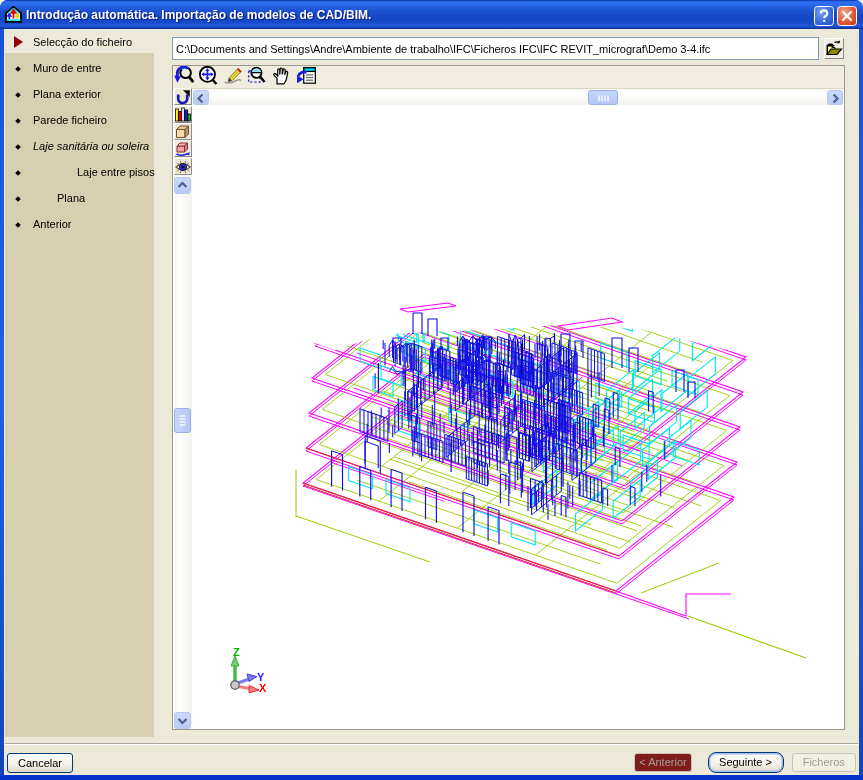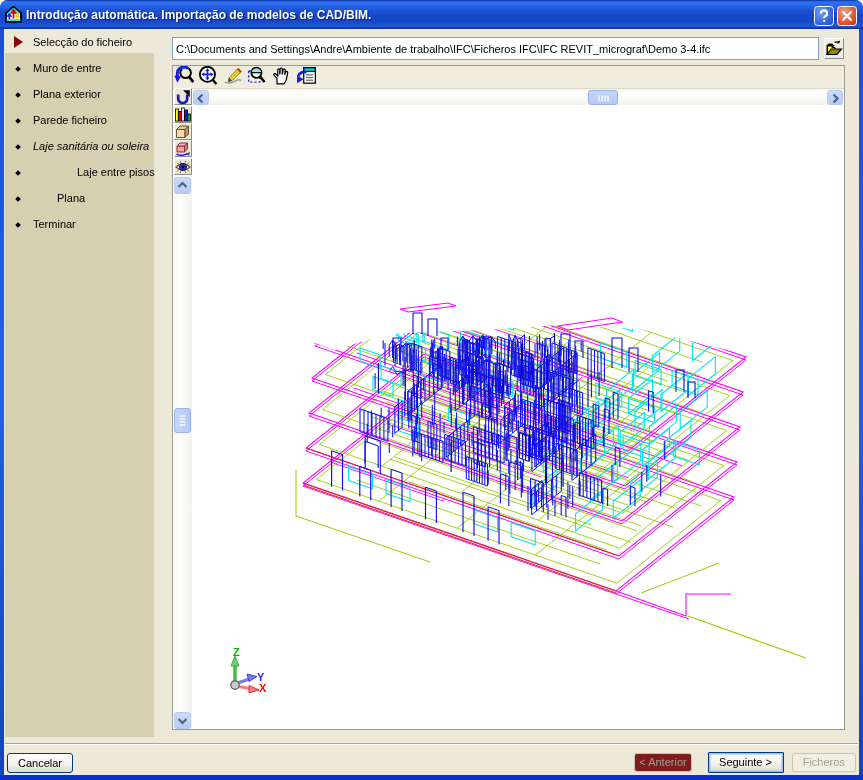--- a/index.html
+++ b/index.html
@@ -37,21 +37,21 @@
 <div style="position:absolute;left:33px;top:87.5px;font-size:11px;color:#000;">Plana exterior</div>
 <div style="position:absolute;left:15.5px;top:118.5px;width:4px;height:4px;background:#000;transform:rotate(45deg);"></div>
 <div style="position:absolute;left:33px;top:113.5px;font-size:11px;color:#000;">Parede ficheiro</div>
 <div style="position:absolute;left:15.5px;top:144.5px;width:4px;height:4px;background:#000;transform:rotate(45deg);"></div>
 <div style="position:absolute;left:33px;top:139.5px;font-size:11px;color:#000;font-style:italic;">Laje sanitária ou soleira</div>
 <div style="position:absolute;left:15.5px;top:170.5px;width:4px;height:4px;background:#000;transform:rotate(45deg);"></div>
 <div style="position:absolute;left:33px;top:165.5px;font-size:11px;color:#000;padding-left:44px;">Laje entre pisos</div>
 <div style="position:absolute;left:15.5px;top:196.5px;width:4px;height:4px;background:#000;transform:rotate(45deg);"></div>
 <div style="position:absolute;left:33px;top:191.5px;font-size:11px;color:#000;margin-left:24px;">Plana</div>
 <div style="position:absolute;left:15.5px;top:222.5px;width:4px;height:4px;background:#000;transform:rotate(45deg);"></div>
-<div style="position:absolute;left:33px;top:217.5px;font-size:11px;color:#000;">Terminar</div>
+<div style="position:absolute;left:33px;top:217.5px;font-size:11px;color:#000;">Anterior</div>
 
 <div class="abs" style="left:171.5px;top:37px;width:647px;height:23px;background:#fff;border:1px solid #7F9DB9;"></div>
 <div class="abs" style="left:176px;top:43px;font-size:11px;color:#000;white-space:nowrap;">C:\Documents and Settings\Andre\Ambiente de trabalho\IFC\Ficheros IFC\IFC REVIT_micrograf\Demo 3-4.ifc</div>
 <div class="abs" style="left:823.5px;top:38px;width:20px;height:21px;background:#F0EDE2;border:1px solid;border-color:#FFFFFF #8C8C8C #8C8C8C #FFFFFF;">
     <div style="position:absolute;left:0.5px;top:0.5px;"><svg width="18" height="18" viewBox="0 0 18 18">
 <defs>
           <pattern id="chk" width="2" height="2" patternUnits="userSpaceOnUse">
             <rect width="2" height="2" fill="#FFFF00"></rect>
             <rect width="1" height="1" fill="#fff"></rect>
             <rect x="1" y="1" width="1" height="1" fill="#fff"></rect>
@@ -1381,14 +1381,14 @@
 <text x="65.0" y="576.0" font-family="Liberation Sans, sans-serif" font-size="11" font-weight="bold" fill="#2222FF">Y</text>
 <text x="67.0" y="587.0" font-family="Liberation Sans, sans-serif" font-size="11" font-weight="bold" fill="#FF0000">X</text>
 </g>
 </svg>
 </div>
 
 <div class="abs" style="left:5px;top:742.5px;width:853px;height:2px;border-top:1px solid #ACA899;border-bottom:1px solid #FFFFFF;"></div>
 
 <div class="abs" style="left:7px;top:752.5px;width:66px;height:20px;border:1px solid #003C74;border-radius:3px;background:linear-gradient(180deg,#FFFFFF 0%,#F2F0E8 60%,#DDD9C8 100%);font-size:11px;text-align:center;line-height:18px;color:#000;">Cancelar</div>
 <div class="abs" style="left:634px;top:752.5px;width:58px;height:19px;border:1px solid #C9C2B8;border-radius:3px;background:#7f1d1d;font-size:11px;text-align:center;line-height:17px;color:#A09F92;">&lt; Anterior</div>
-<div class="abs" style="left:707.5px;top:751.5px;width:76px;height:21px;border:1px solid #003C74;border-radius:1px;background:linear-gradient(180deg,#FFFFFF 0%,#F2F0E8 60%,#DDD9C8 100%);box-shadow:inset 0 0 0 1.5px #9DBDF0;font-size:11px;text-align:center;line-height:19px;color:#000;">Seguinte &gt;</div>
+<div class="abs" style="left:707.5px;top:751.5px;width:76px;height:21px;border:1px solid #003C74;border-radius:8px;background:linear-gradient(180deg,#FFFFFF 0%,#F2F0E8 60%,#DDD9C8 100%);box-shadow:inset 0 0 0 1.5px #9DBDF0;font-size:11px;text-align:center;line-height:19px;color:#000;">Seguinte &gt;</div>
 <div class="abs" style="left:791.5px;top:753px;width:64.5px;height:18.5px;border:1px solid #C9C2B8;border-radius:3px;background:#F1EFE2;font-size:11px;text-align:center;line-height:16.5px;color:#A09F92;">Ficheros</div>
 
 </body></html>

